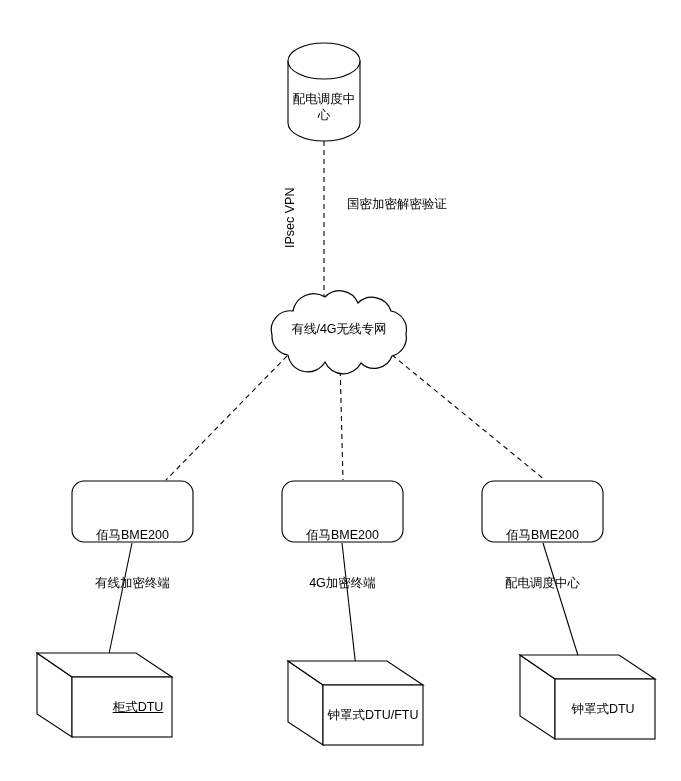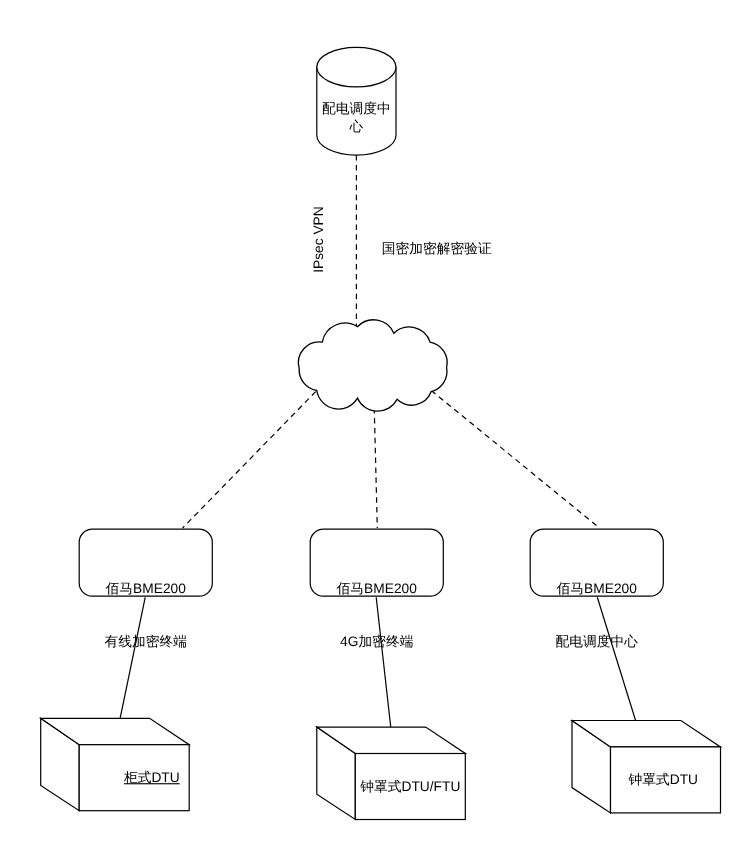--- a/index.html
+++ b/index.html
@@ -103,24 +103,25 @@
     <g>
       <polygon points="520,655 555,679 555,739 520,716" fill="#ffffff" stroke="#000000" stroke-width="1.1"></polygon>
       <polygon points="520,655 619,655 655,679 555,679" fill="#ffffff" stroke="#000000" stroke-width="1.1"></polygon>
       <rect x="555" y="679" width="100" height="60" fill="#ffffff" stroke="#000000" stroke-width="1.1"></rect>
     </g>
 
   </svg>
 
   <div class="node-label" style="left:288px; top:91px; width:72px;"><span style="white-space:normal; display:block;">配电调度中心</span></div>
 
+  <div class="node-label" style="left:264px; top:321px; width:150px;"><span>有线/4G无线专网</span></div>
 
   <div class="edge-label rot-label" style="left:283px; top:248px;"><span>IPsec VPN</span></div>
 
-  <div class="edge-label" style="left:347px; top:219px;text-align:center;"><span>国密加密解密验证</span></div>
+  <div class="edge-label" style="left:347px; top:197px;text-align:center;"><span>国密加密解密验证</span></div>
 
   <div class="node-label" style="left:72px; top:495px; width:121px;">
     <div>佰马BME200</div>
     <div>有线加密终端</div>
   </div>
 
   <div class="node-label" style="left:282px; top:495px; width:121px;">
     <div>佰马BME200</div>
     <div>4G加密终端</div>
   </div>

